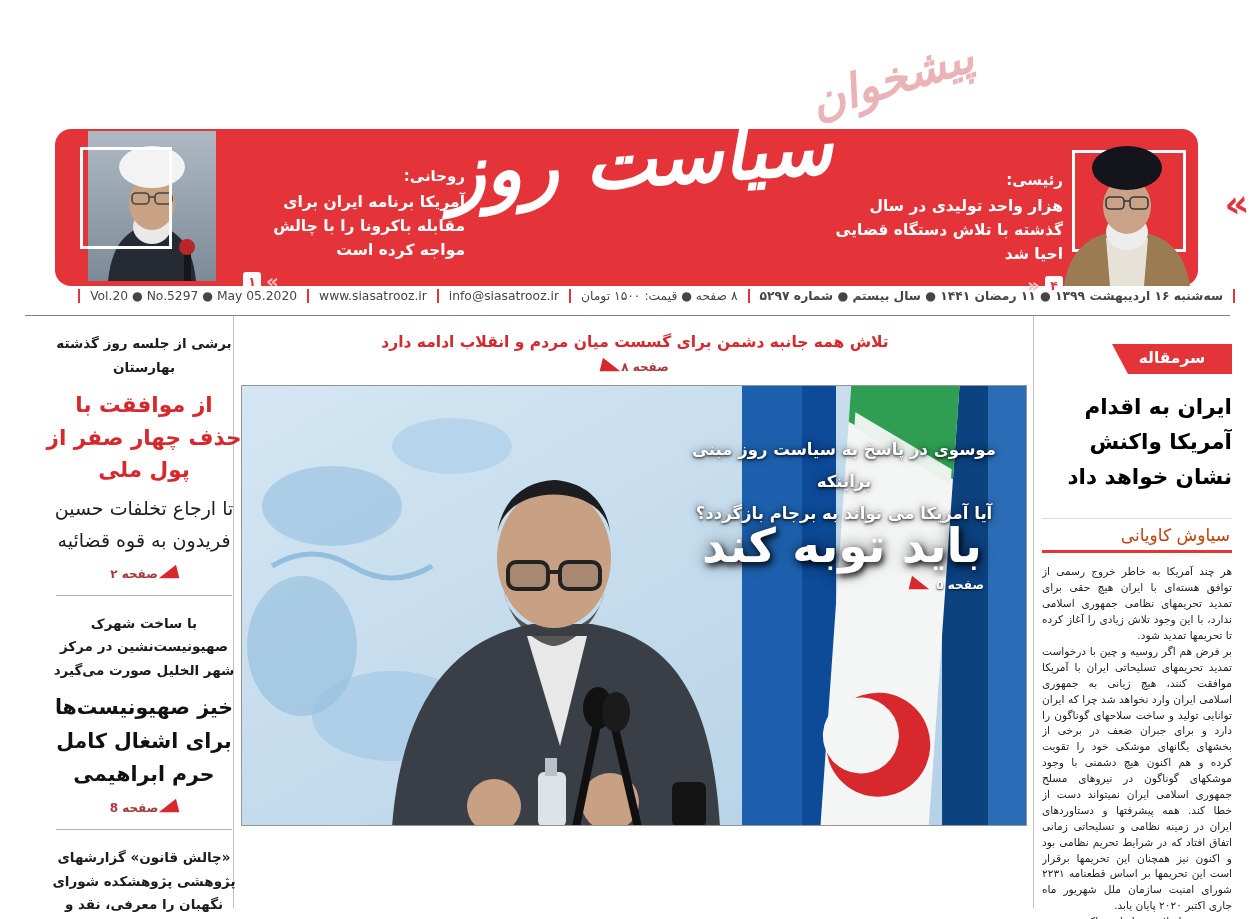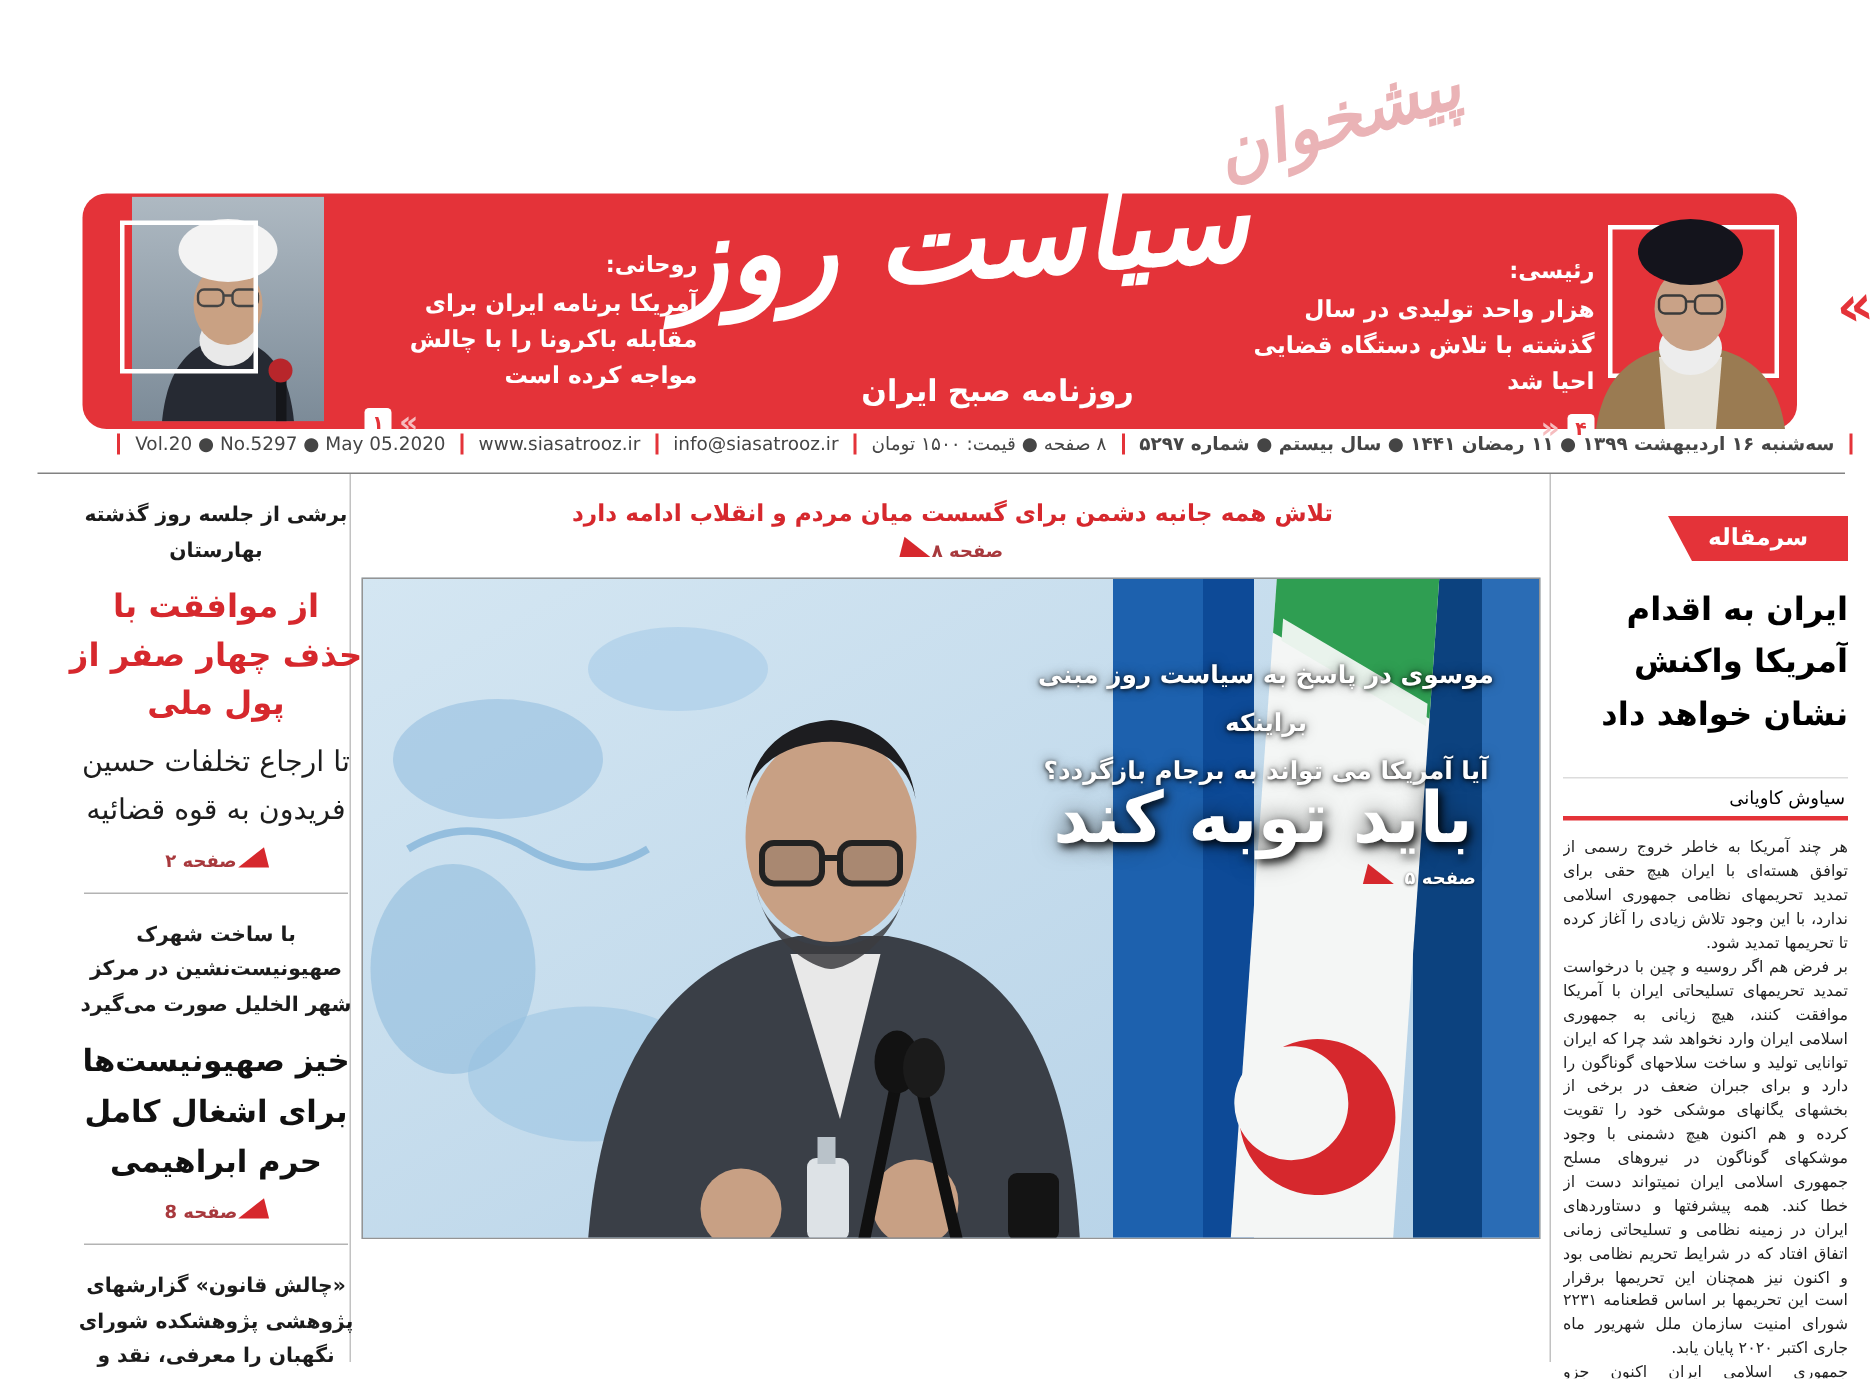--- a/index.html
+++ b/index.html
@@ -66,21 +66,21 @@
     text-shadow:0 1px 3px rgba(0,0,0,.9),0 0 8px rgba(0,0,0,.55);}
   .ps-headline{position:absolute;right:8px;top:132px;width:352px;text-align:center;direction:rtl;color:#fff;
     font-size:47px;font-weight:bold;text-shadow:2px 3px 6px rgba(0,0,0,.9),0 0 16px rgba(0,0,0,.6);}
   .ps-ref{position:absolute;right:42px;top:192px;display:flex;align-items:center;gap:6px;direction:ltr;}
   .ps-ref .pr-text{color:#fff;font-size:12px;font-weight:bold;text-shadow:0 1px 2px rgba(0,0,0,.8);}
   
   .edit-col{position:absolute;left:1042px;top:328px;width:190px;height:603px;direction:rtl;overflow:hidden;}
   .edit-label{width:120px;background:var(--red);color:#fff;text-align:center;font-size:15.5px;font-weight:bold;
     padding:5px 0 7px;margin-top:16px;clip-path:polygon(0 0,100% 0,100% 100%,16px 100%);}
   .edit-headline{margin-top:16px;text-align:right;font-size:21.5px;font-weight:bold;color:#000;line-height:1.62;}
-  .edit-byline{margin-top:24px;text-align:right;font-size:12px;color:#000000;padding:6px 2px 5px;
+  .edit-byline{margin-top:24px;text-align:right;font-size:17px;color:#c2410c;padding:6px 2px 5px;
     border-top:1px solid #dcdcdc;border-bottom:3px solid var(--red);}
   .edit-body{margin-top:11px;text-align:justify;font-size:10.6px;line-height:1.5;color:#1f1f1f;}
   .edit-body p{margin:0;}
 </style>
 </head>
 <body>
 
 <div id="page">
 
   <div class="wm-brand">پیشخوان</div>
@@ -113,21 +113,20 @@
   <div class="promo" style="left:243px;top:167px;width:222px;">
     <div class="speaker">روحانی:</div>
     <div class="p-head">آمریکا برنامه ایران برای مقابله باکرونا را با چالش مواجه کرده است</div>
     <div class="badge-row">
       <span class="page-badge">۱</span>
       <span class="chev">«</span>
     </div>
   </div>
 
   <div class="mast-title">سیاست روز</div>
-  <div class="mast-sub">روزنامه صبح ایران</div>
 
   <div class="promo" style="left:833px;top:171px;width:230px;">
     <div class="speaker">رئیسی:</div>
     <div class="p-head">هزار واحد تولیدی در سال گذشته با تلاش دستگاه قضایی احیا شد</div>
     <div class="badge-row to-right">
       <span class="chev">»</span>
       <span class="page-badge">۴</span>
     </div>
   </div>
 

